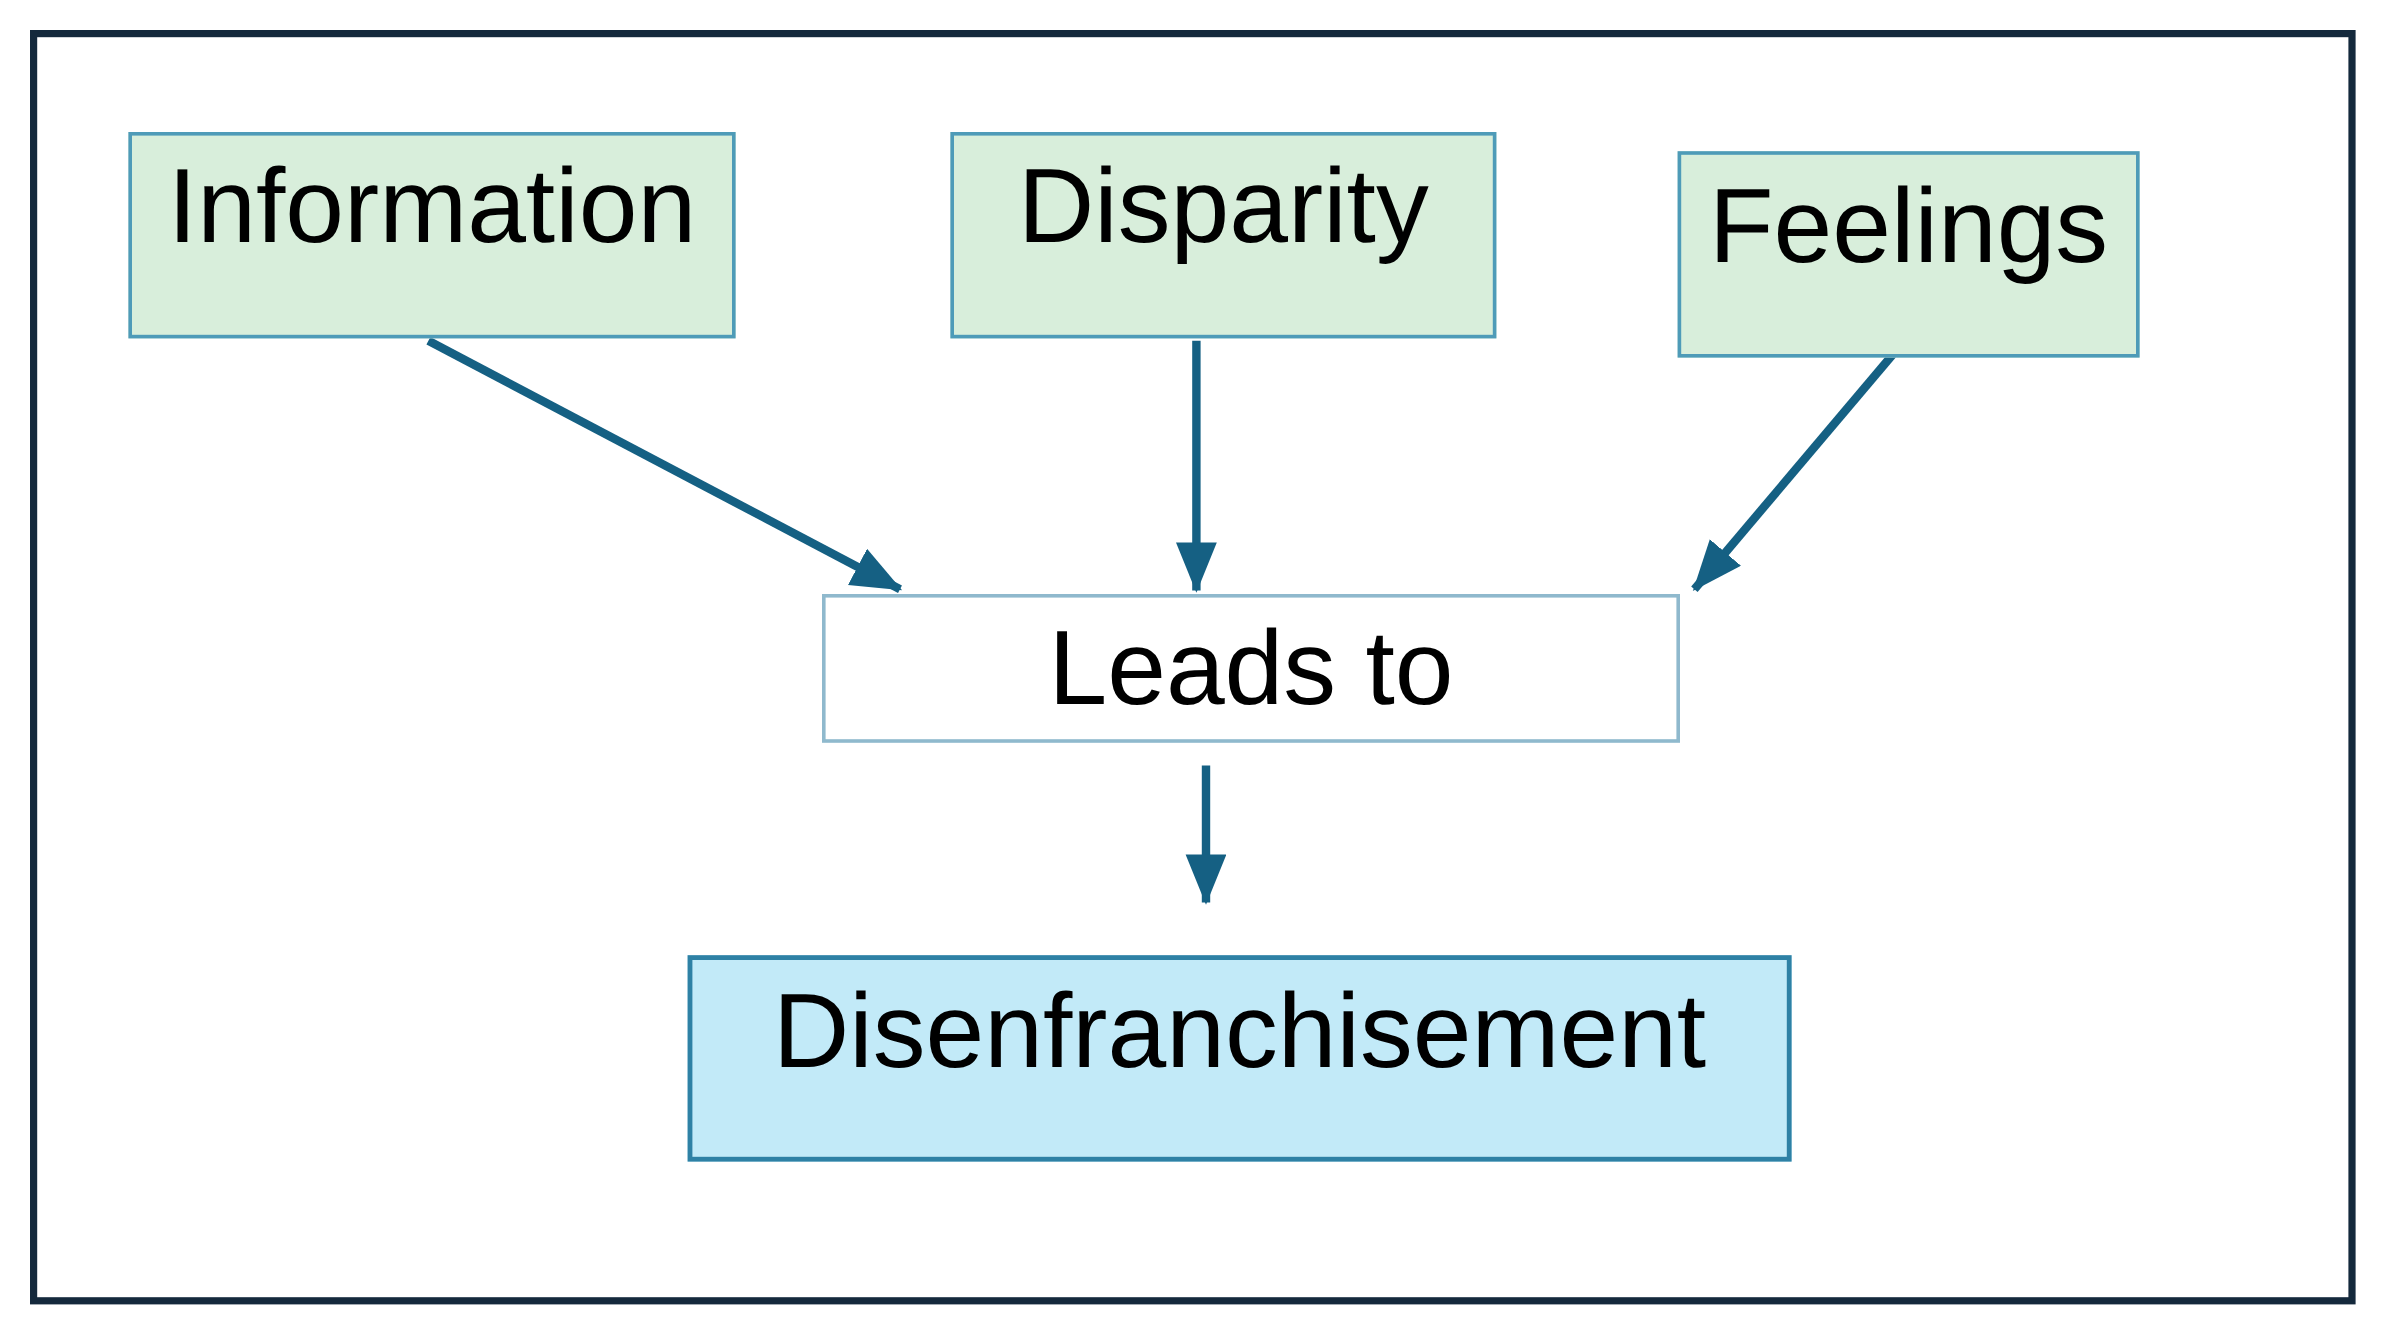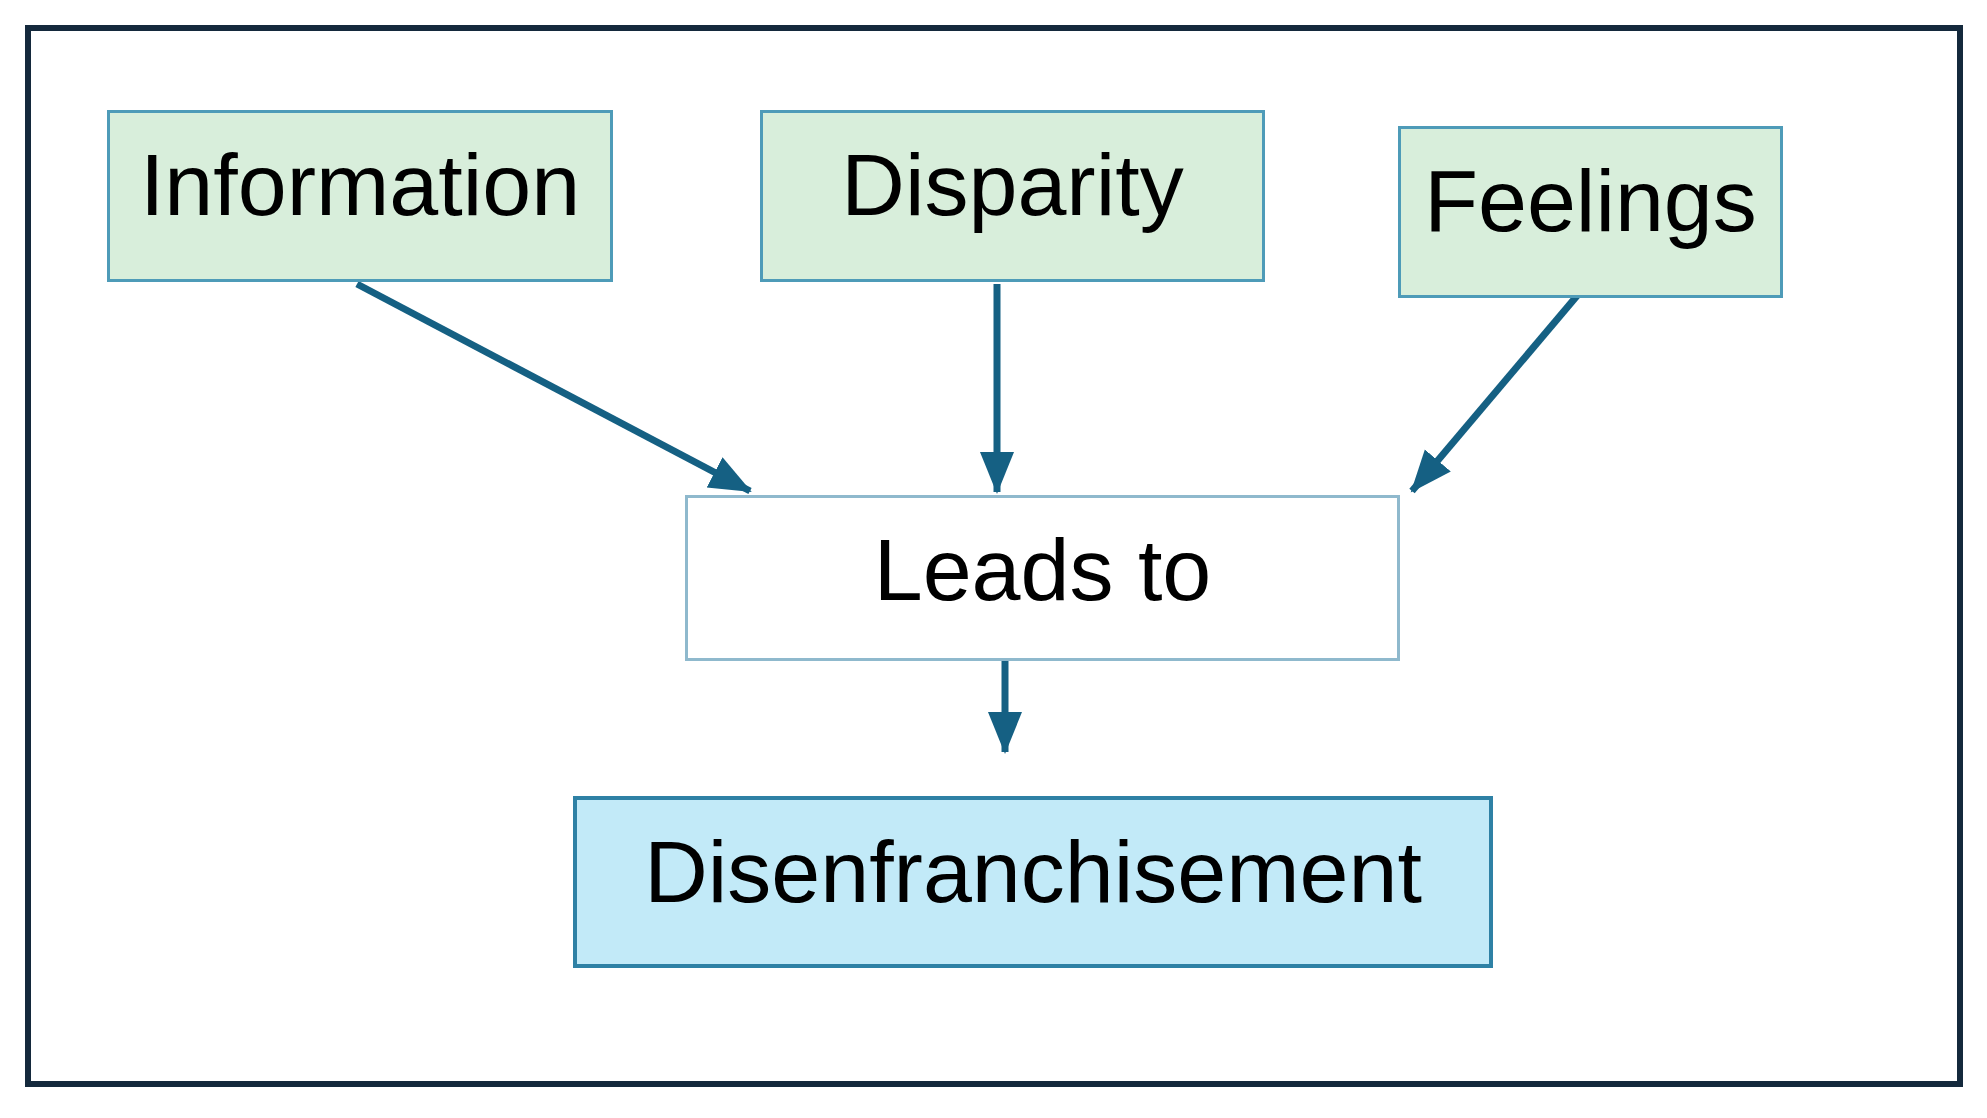--- a/index.html
+++ b/index.html
@@ -51,43 +51,43 @@
   }
   .arrowhead-shape {
     fill: var(--arrow);
   }
   .node {
     position: absolute;
     box-sizing: border-box;
     display: flex;
     justify-content: center;
     align-items: flex-start;
-    padding-top: 24px;
+    padding-top: 11px;
     font-size: 88px;
     line-height: 1.1;
     color: var(--text);
     white-space: nowrap;
     letter-spacing: 0px;
   }
   .node.cause {
     background: var(--cause-fill);
     border: 3px solid var(--cause-border);
   }
   .node.connector {
     background: var(--connector-fill);
     border: 3px solid var(--connector-border);
   }
   .node.outcome {
     background: var(--outcome-fill);
     border: 4px solid var(--outcome-border);
   }
   #node-information { left: 107px; top: 110px; width: 506px; height: 172px; }
-  #node-disparity   { left: 760px; top: 110px; width: 505px; height: 172px; }
+  #node-disparity   { left: 792px; top: 110px; width: 455px; height: 172px; }
   #node-feelings    { left: 1398px; top: 126px; width: 385px; height: 172px; }
-  #node-leads-to    { left: 685px; top: 495px; width: 715px; height: 166px; }
+  #node-leads-to    { left: 685px; top: 495px; width: 715px; height: 124px; }
   #node-disenfranchisement { left: 573px; top: 796px; width: 920px; height: 172px; }
 </style>
 </head>
 <body>
 
 <div class="canvas">
 
   <div class="frame"></div>
 
   <svg class="arrows-layer" viewBox="0 0 1987 1118" xmlns="http://www.w3.org/2000/svg">

